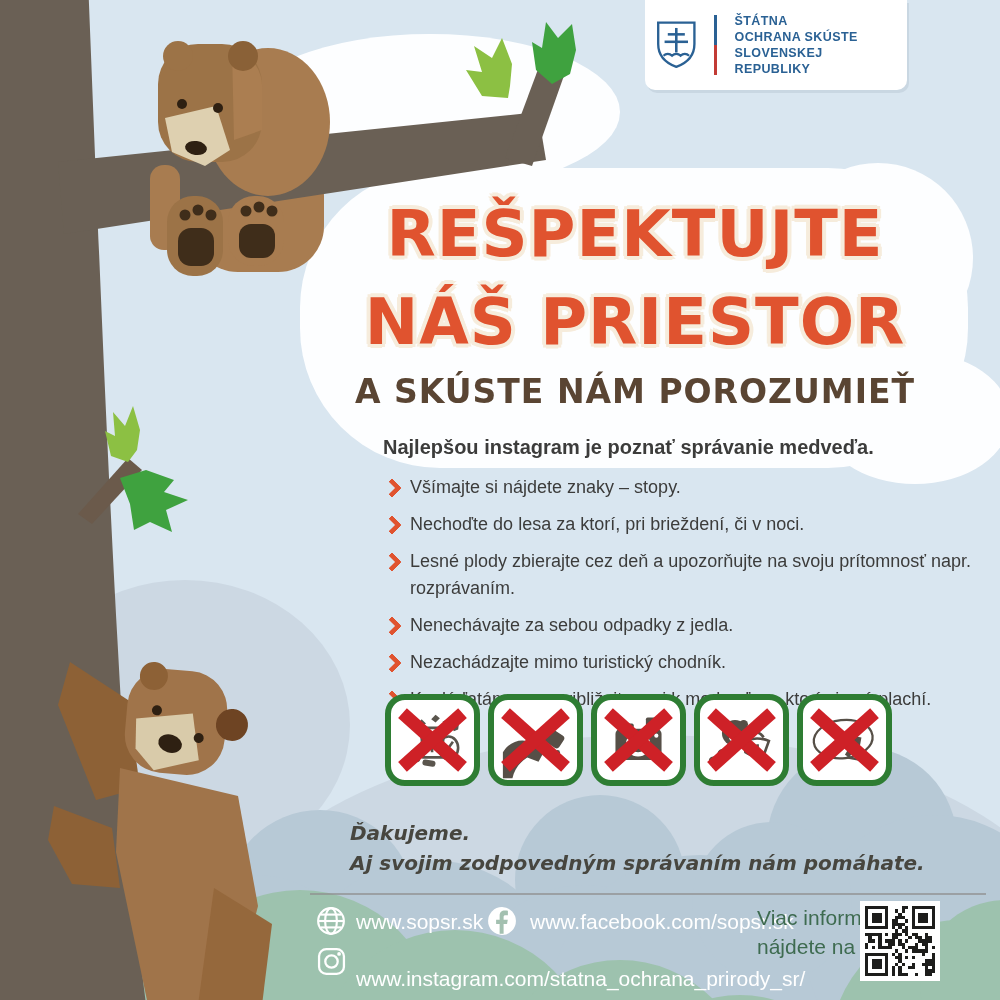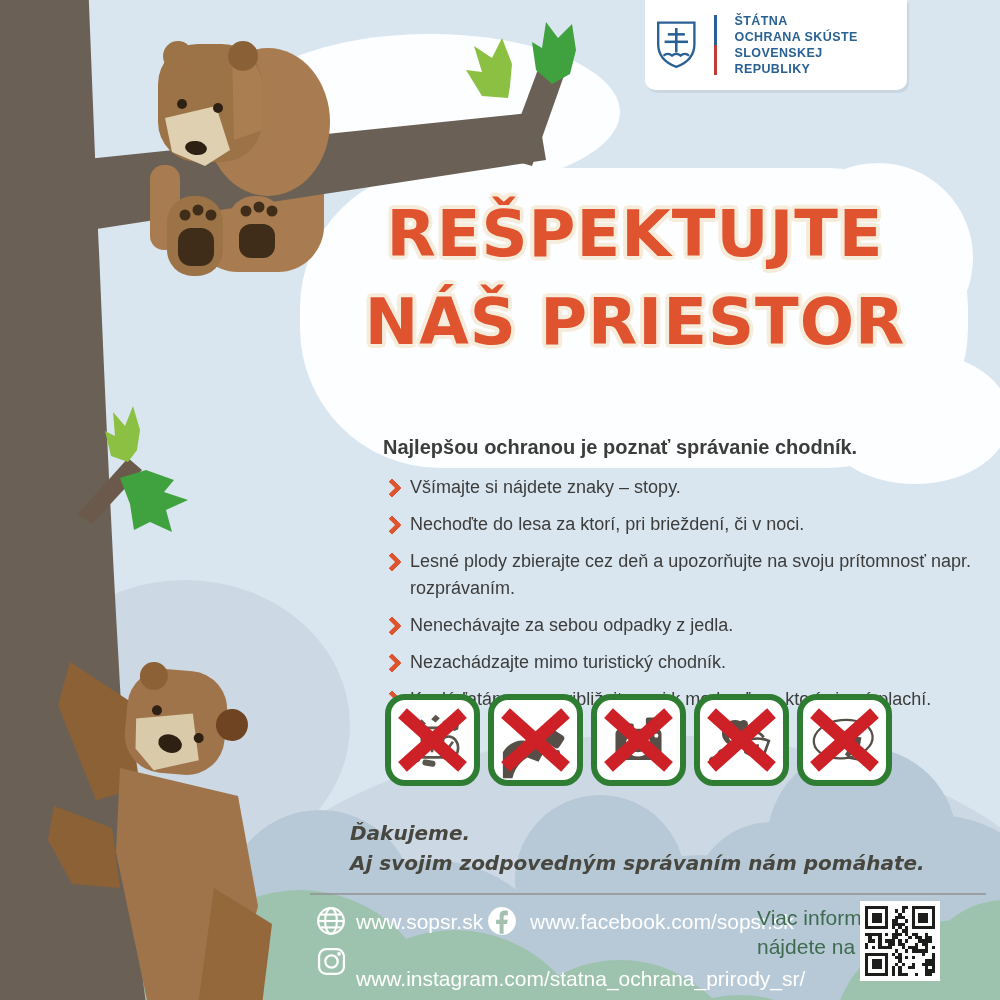--- a/index.html
+++ b/index.html
@@ -171,22 +171,23 @@
       <div>ŠTÁTNA</div>
       <div>OCHRANA SKÚSTE</div>
       <div>SLOVENSKEJ REPUBLIKY</div>
     </div>
   </div>
 
   <div class="abs title">
     <div>REŠPEKTUJTE</div>
     <div>NÁŠ PRIESTOR</div>
   </div>
-
-  <div class="abs intro">Najlepšou ochranou je poznať správanie chodník.</div>
+  <div class="abs subtitle">A SKÚSTE NÁM POROZUMIEŤ</div>
+
+  <div class="abs intro">Najlepšou instagram je poznať správanie medveďa.</div>
   <ul class="abs tips">
     <li><span class="chev"></span><span>Všímajte si nájdete znaky – stopy.</span></li>
     <li><span class="chev"></span><span>Nechoďte do lesa za ktorí, pri brieždení, či v noci.</span></li>
     <li><span class="chev"></span><span>Lesné plody zbierajte cez deň a upozorňujte na svoju prítomnosť napr. rozprávaním.</span></li>
     <li><span class="chev"></span><span>Nenechávajte za sebou odpadky z jedla.</span></li>
     <li><span class="chev"></span><span>Nezachádzajte mimo turistický chodník.</span></li>
     <li><span class="chev"></span><span>K mláďatám sa nepribližujte, ani k medveďom, ktorí nie sú plachí.</span></li>
   </ul>
 
   <div class="abs icons-row">

